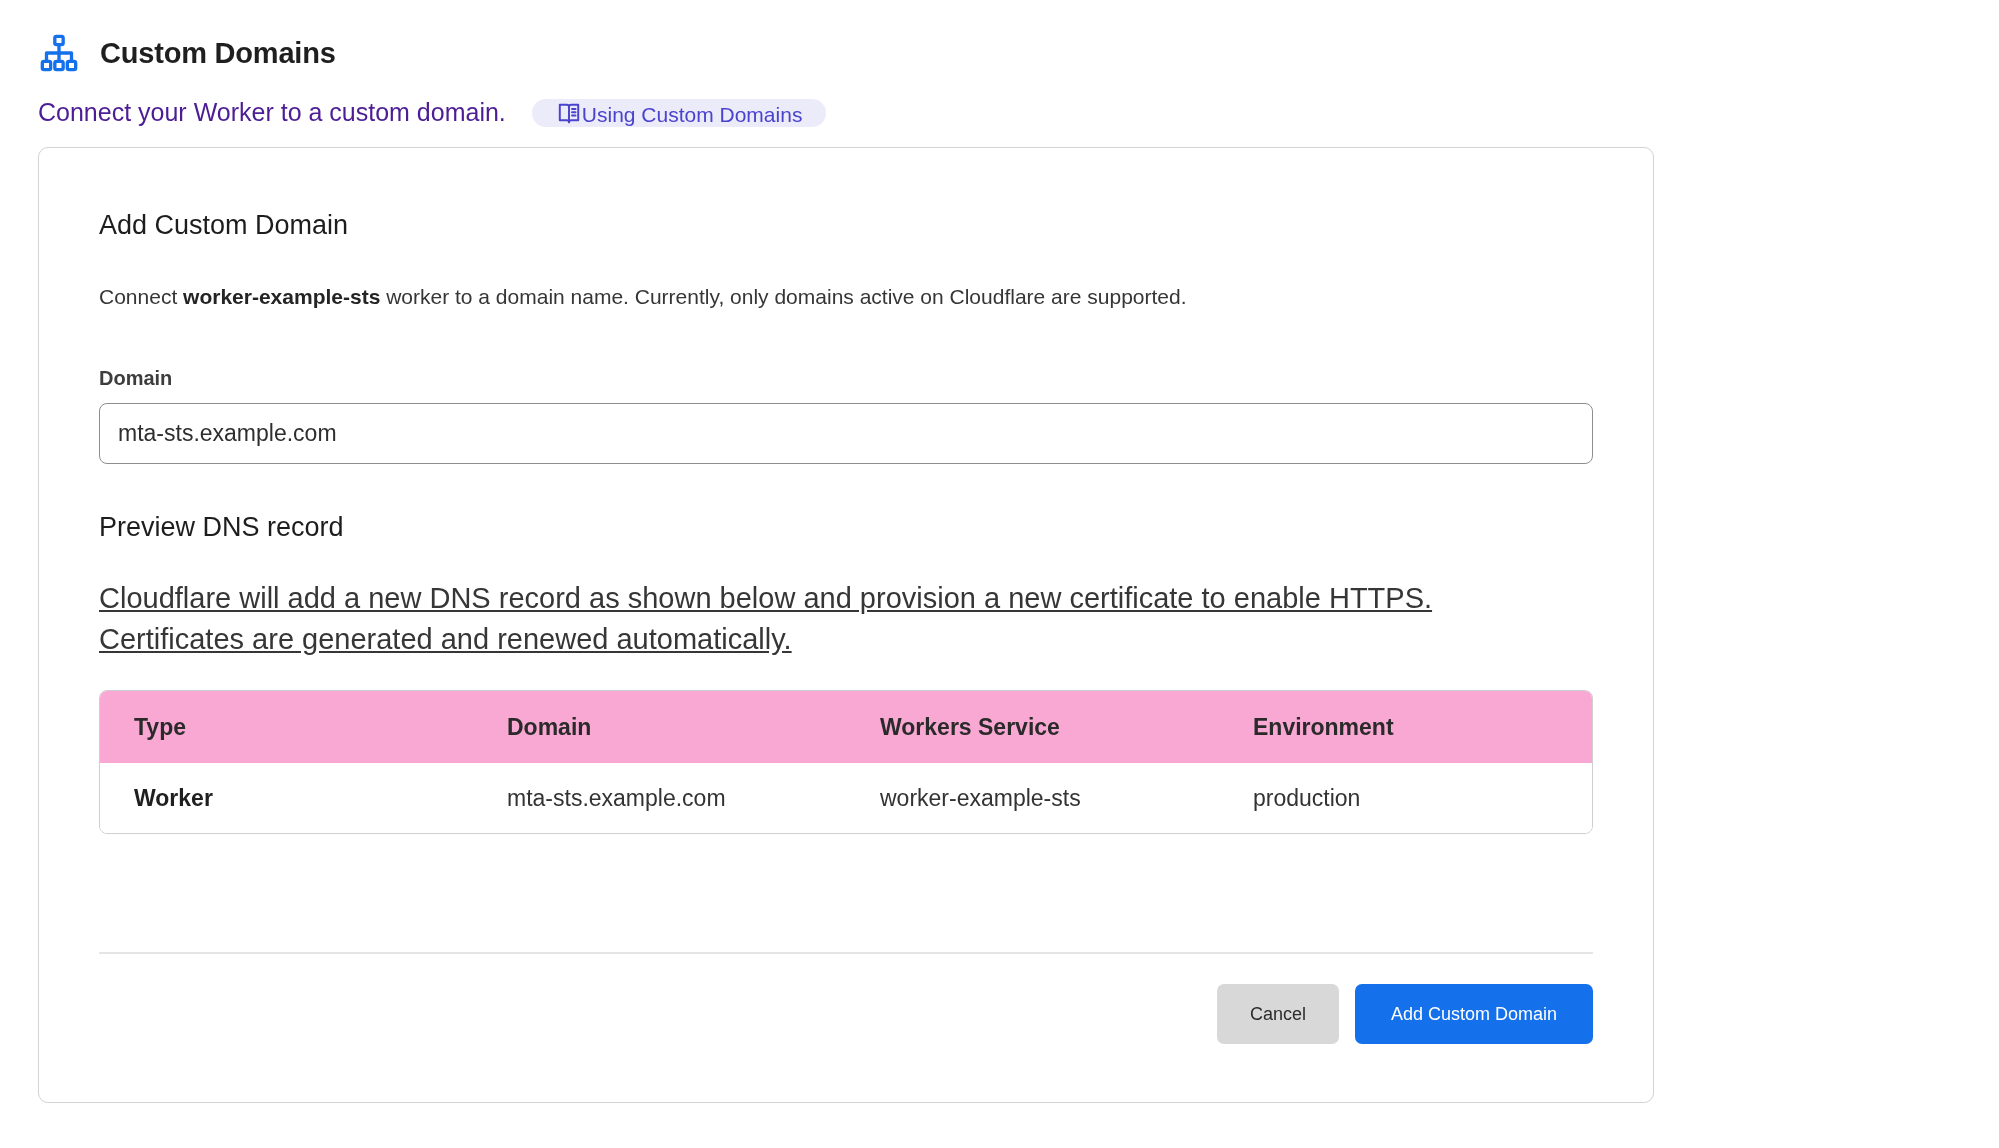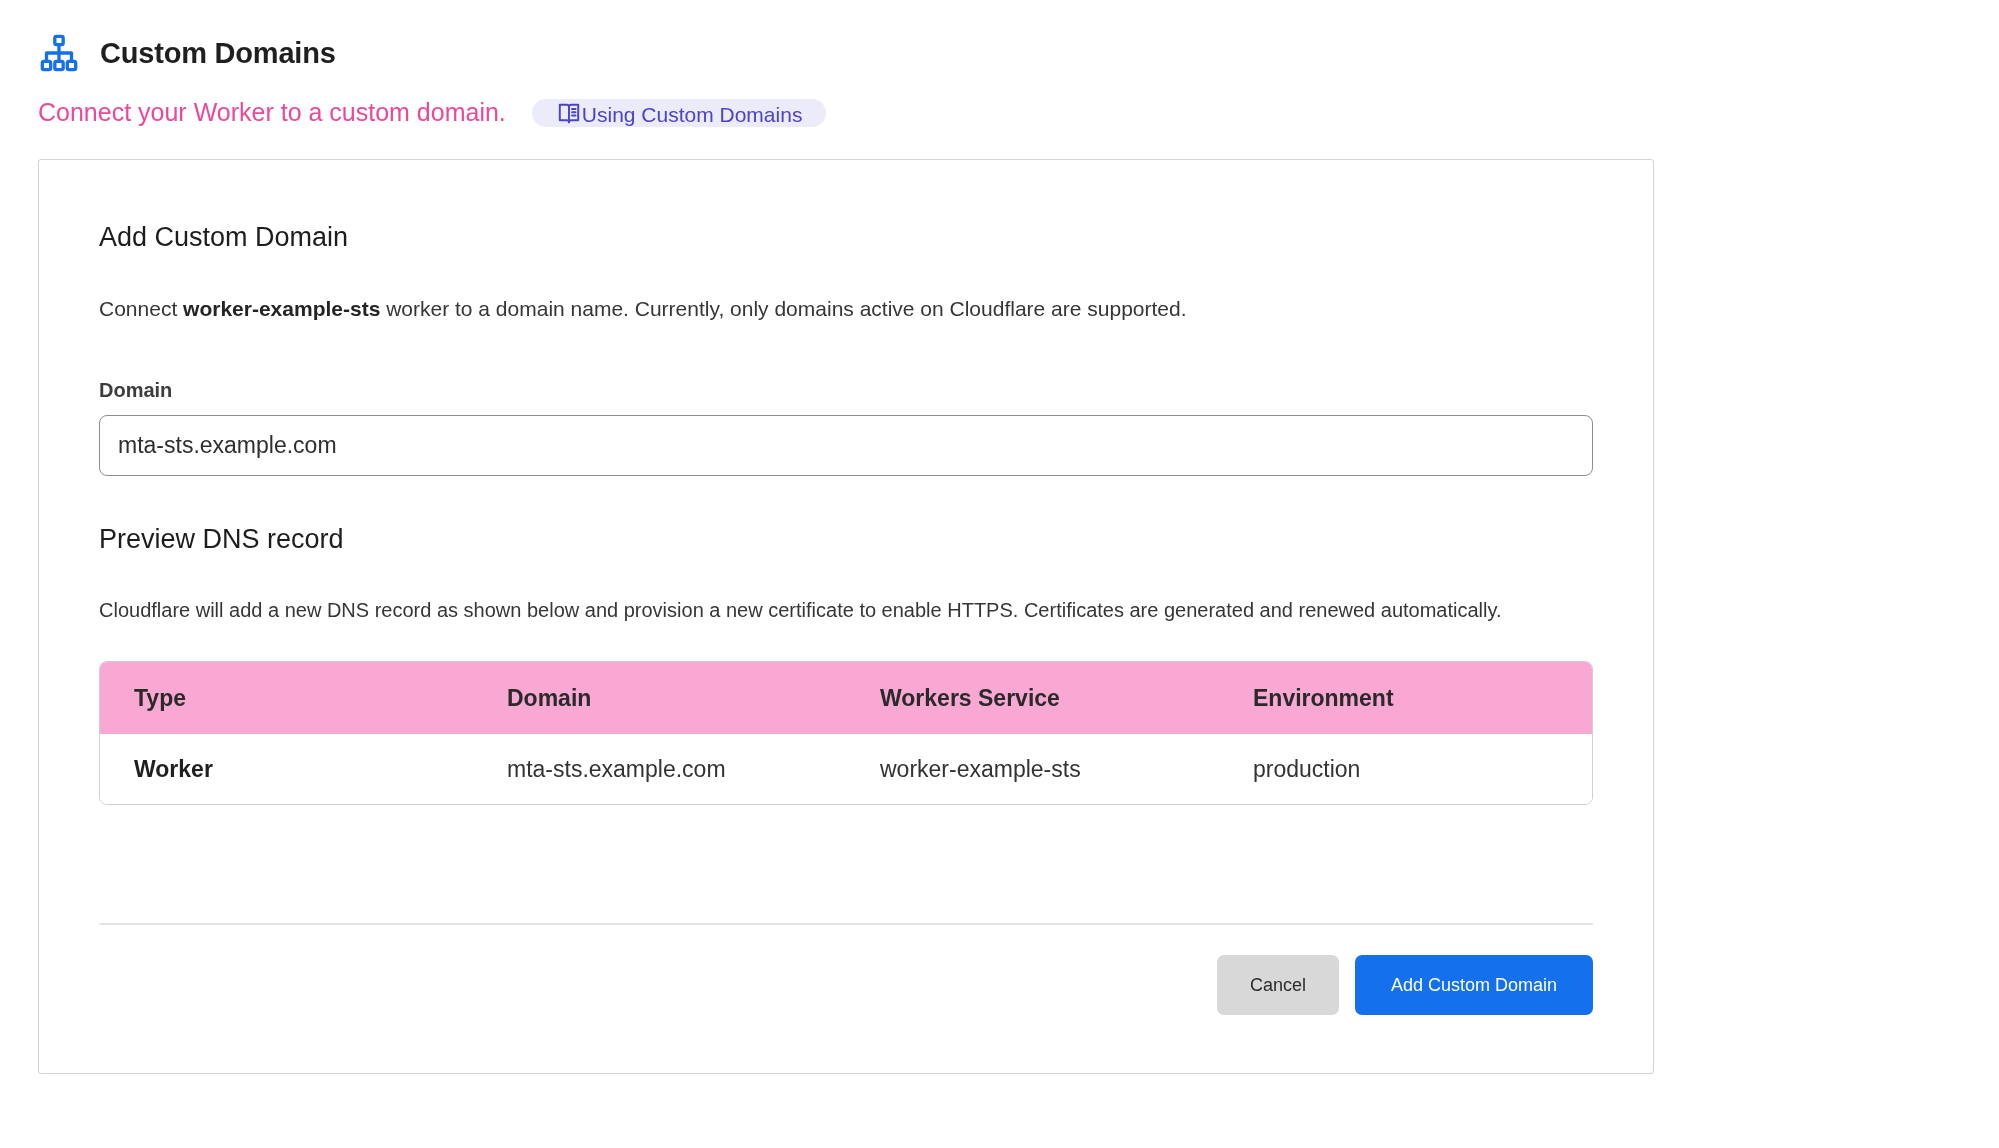--- a/index.html
+++ b/index.html
@@ -40,43 +40,43 @@
     letter-spacing: -0.2px;
   }
   .page-sub {
     display: flex;
     align-items: center;
     gap: 26px;
     margin-top: 20px;
   }
   .page-subtitle {
     font-size: 25px;
-    color: #ec4899;
+    color: #4c1d95;
   }
   .docs-badge {
     display: inline-flex;
     align-items: flex-end;
     background: var(--badge-bg, #ecebfa);
     color: var(--badge-fg, #4a43cd);
     border-radius: 999px;
     padding: 0 24px;
     height: 28px;
     font-size: 21px;
     font-weight: 500;
     cursor: pointer;
     user-select: none;
   }
   .docs-badge svg { display: block; }
 
   
   .card {
-    margin-top: 32px;
+    margin-top: 20px;
     width: 1616px;
     border: 1px solid #d4d4d4;
-    border-radius: 3px;
+    border-radius: 10px;
     background: #fff;
     padding: 60px 60px 58px 60px;
     box-shadow: 0 0 1px rgba(0,0,0,0.04);
   }
   .card h2 {
     margin: 0;
     font-size: 27px;
     font-weight: 500;
     color: #1d1d1d;
     line-height: 34px;
@@ -108,24 +108,25 @@
     font-size: 23px;
     color: #2e2e2e;
     padding: 0 18px;
     background: #fff;
     outline: none;
   }
 
   .preview-title { margin-top: 46px !important; }
   .preview-desc {
     margin: 34px 0 0 0;
-    font-size: 20px;
+    font-size: 29px;
     color: #363636;
     line-height: 41px;
     max-width: 1450px;
+    text-decoration: underline;
   }
 
   
   .table-wrap {
     margin-top: 30px;
     border: 1px solid #cfcfcf;
     border-radius: 8px;
     overflow: hidden;
   }
   table.dns-table {

